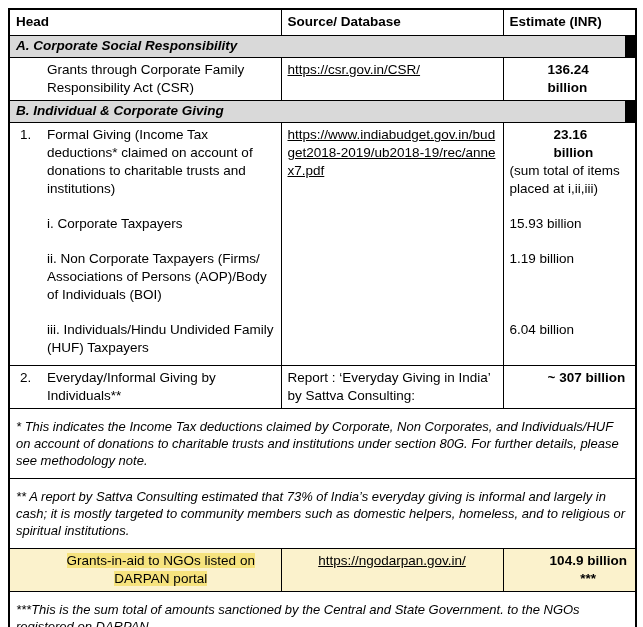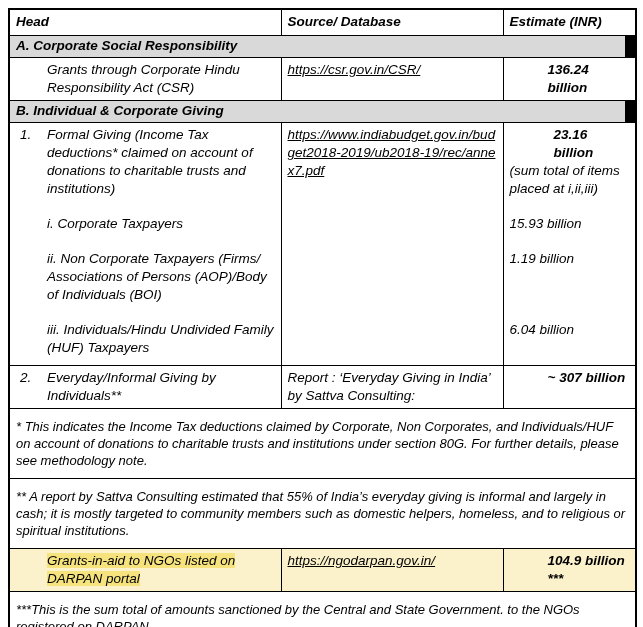--- a/index.html
+++ b/index.html
@@ -9,21 +9,21 @@
     font-family: "Liberation Sans", "DejaVu Sans", sans-serif;
     font-size: 13.5px; line-height: 18px;
   }
   .page { padding: 8px; }
   table.tbl {
     border-collapse: collapse; table-layout: fixed;
     width: 627px; border: 2px solid #000;
   }
   td {
     border: 1px solid #000; vertical-align: top;
-    padding: 3px 6px; word-wrap: break-word; font-style: italic;
+    padding: 3px 6px; word-wrap: break-word;
   }
   col.c-head { width: 272px; }
   col.c-src  { width: 222px; }
   col.c-est  { width: 133px; }
   .bold { font-weight: bold; padding-left: 44px; }
   tr.hdr td { padding: 3px 6px 4px 6px; }
   tr.section td {
     background: #D9D9D9; font-weight: bold; font-style: italic;
     padding: 1px 6px 2px 6px; position: relative;
   }
@@ -32,21 +32,21 @@
     width: 12px; background: #000;
   }
   .head-cell { padding-left: 37px; position: relative; }
   .num { position: absolute; left: 10px; top: 3px; }
   .link { color: #000000; text-decoration: underline; word-break: break-all; cursor: pointer; }
   .nb { border-bottom: none; }
   .nt { border-top: none; }
   .pb14 { padding-bottom: 14px; }
   .pb8  { padding-bottom: 8px; }
   tr.footnote td { font-style: italic; font-size: 13px; line-height: 17px; padding: 9px 6px; }
-  tr.hl-row td { background: #FBF2CC; }
+  tr.hl-row td { background: #FBF2CC; text-align: center; }
   .hl { background: #F6E37E; }
 </style>
 </head>
 <body>
 
 <div class="page">
   <table class="tbl">
     <colgroup>
       <col class="c-head">
         <col class="c-src">
@@ -61,21 +61,21 @@
       </tr>
 
       <tr class="section">
         <td colspan="3">
           <span>A. Corporate Social Responsibility</span>
           <span class="black-mark"></span>
         </td>
       </tr>
 
       <tr>
-        <td class="head-cell">Grants through Corporate Hindu Responsibility Act (CSR)</td>
+        <td class="head-cell">Grants through Corporate Family Responsibility Act (CSR)</td>
         <td><a class="link">https://csr.gov.in/CSR/</a></td>
         <td class="bold">136.24 billion</td>
       </tr>
 
       <tr class="section">
         <td colspan="3">
           <span>B. Individual &amp; Corporate Giving</span>
           <span class="black-mark"></span>
         </td>
       </tr>
@@ -117,21 +117,21 @@
         </td>
         <td>Report : ‘Everyday Giving in India’ by Sattva Consulting:</td>
         <td class="bold">~ 307 billion</td>
       </tr>
 
       <tr class="footnote">
         <td colspan="3"> * This indicates the Income Tax deductions claimed by Corporate, Non Corporates, and Individuals/HUF on account of donations to charitable trusts and institutions under section 80G. For further details, please see methodology note.</td>
       </tr>
 
       <tr class="footnote">
-        <td colspan="3">** A report by Sattva Consulting estimated that 55% of India’s everyday giving is informal and largely in cash; it is mostly targeted to community members such as domestic helpers, homeless, and to religious or spiritual institutions.</td>
+        <td colspan="3">** A report by Sattva Consulting estimated that 73% of India’s everyday giving is informal and largely in cash; it is mostly targeted to community members such as domestic helpers, homeless, and to religious or spiritual institutions.</td>
       </tr>
 
 
       <tr class="hl-row">
         <td class="head-cell">
           <span class="hl">Grants-in-aid to NGOs listed on DARPAN portal</span>
         </td>
         <td><a class="link">https://ngodarpan.gov.in/</a></td>
         <td class="bold">104.9 billion ***</td>
       </tr>

